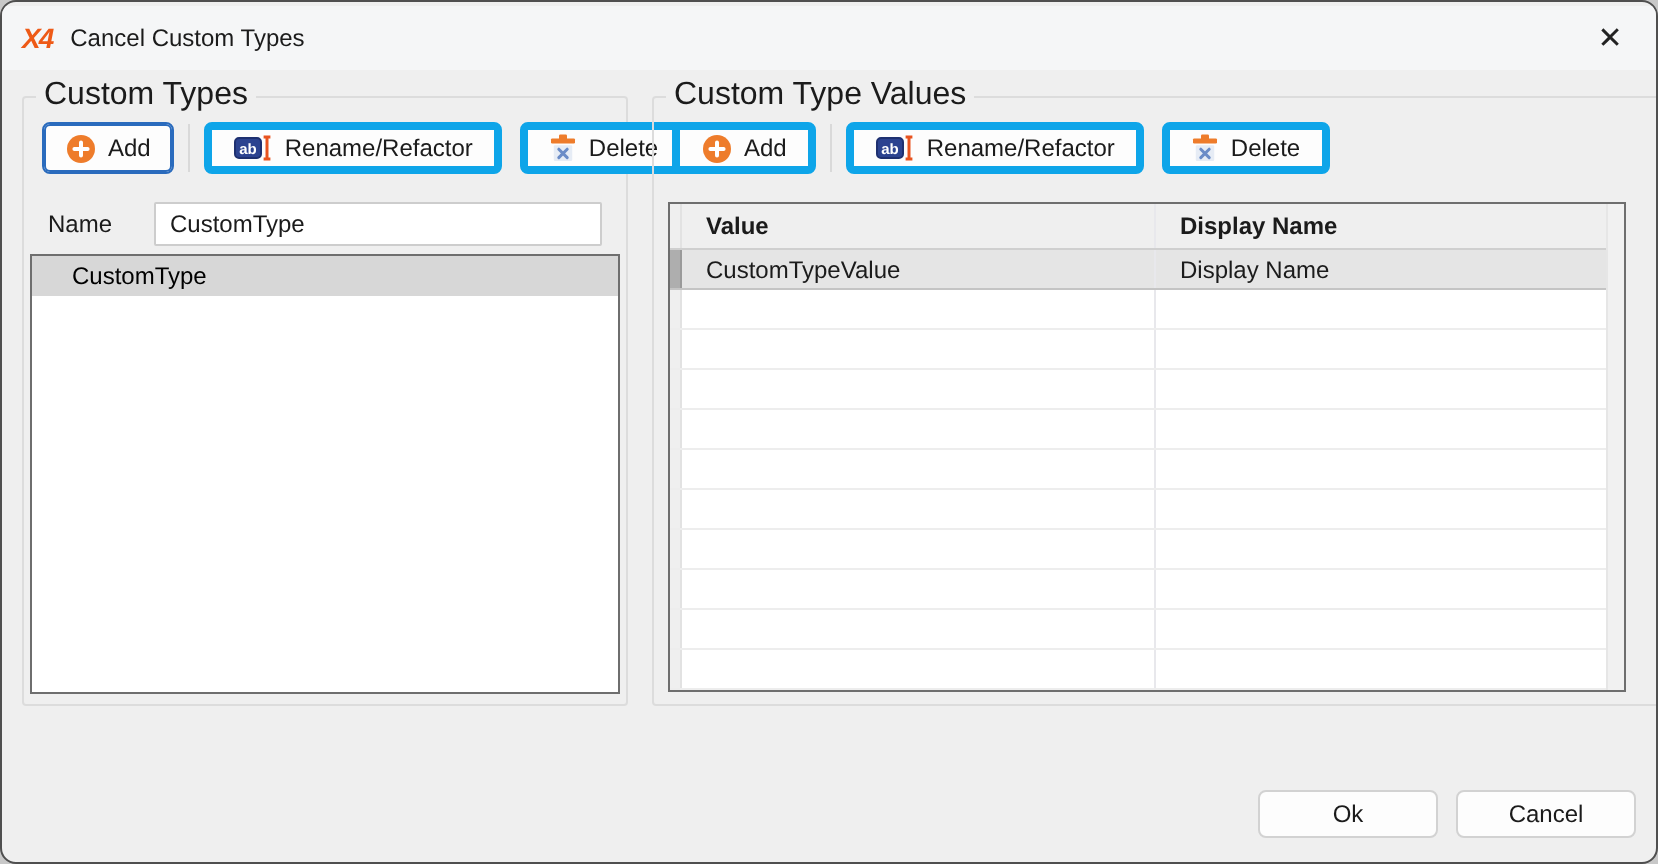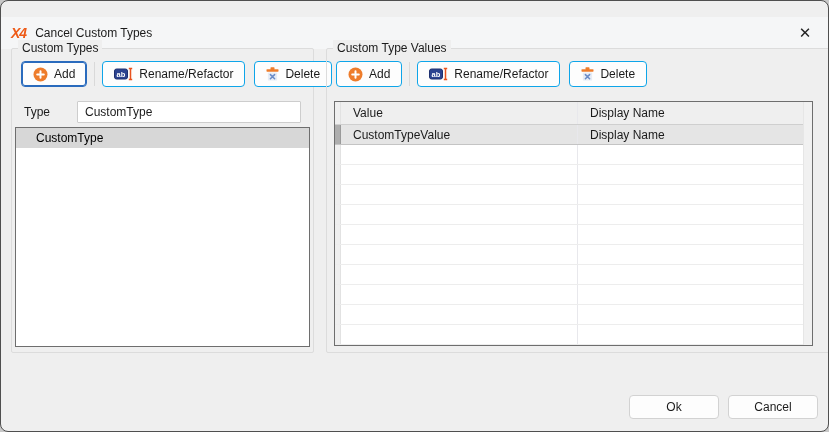--- a/index.html
+++ b/index.html
@@ -2,48 +2,48 @@
 <html><head>
 <meta charset="utf-8">
 <style>
   html,body{margin:0;padding:0;background:#c8c8c8;font-family:"Liberation Sans",sans-serif;}
   .dialog{
     position:relative;width:829px;height:432px;box-sizing:border-box;
     background:#efefef;border:1px solid #4f4f4f;border-radius:8px;overflow:hidden;
     font-size:12px;color:#1b1b1b;
   }
   
-  .titlebar{position:absolute;left:0;top:16px;right:0;height:32px;background:#f5f6f7;display:flex;align-items:center;padding:0 10px;box-sizing:border-box;}
+  .titlebar{position:absolute;left:0;top:2px;right:0;height:32px;background:#f5f6f7;display:flex;align-items:center;padding:0 10px;box-sizing:border-box;}
   .app-logo{font-weight:bold;font-style:italic;color:#ee5a17;font-size:14px;letter-spacing:-1px;margin-right:9px;}
   .title-text{font-size:12px;color:#1b1b1b;}
   .close-btn{position:absolute;right:8px;top:2px;width:30px;height:28px;display:flex;align-items:center;justify-content:center;font-size:15px;color:#222;cursor:default;}
   
   .groupbox{position:absolute;border:1px solid #dcdcdc;border-radius:2px;box-sizing:border-box;}
   .group-left{left:10px;top:47px;width:303px;height:305px;}
   .group-right{left:325px;top:47px;width:554px;height:305px;}
-  .group-label{position:absolute;top:-9px;left:6px;background:#efefef;padding:0 4px;font-size:12px;color:#1b1b1b;line-height:16px;}
+  .group-label{position:absolute;top:-9px;left:6px;background:#efefef;padding:0 4px;font-size:16px;color:#1b1b1b;line-height:16px;}
   
   .toolbar{position:absolute;left:9px;top:12px;display:flex;align-items:center;border-radius:11px;}
-  .tb-btn{display:inline-flex;align-items:center;gap:6px;height:26px;padding:0 11px;background:#fdfdfd;border:1px solid #0ea5e9;border-radius:4px;font-size:12px;color:#1b1b1b;box-sizing:border-box;cursor:default;}
+  .tb-btn{display:inline-flex;align-items:center;gap:6px;height:26px;padding:0 11px;background:#fdfdfd;border:4px solid #0ea5e9;border-radius:4px;font-size:12px;color:#1b1b1b;box-sizing:border-box;cursor:default;}
   .tb-btn.focused{border:1px solid #2a6bbd;box-shadow:0 0 0 1px #2a6bbd inset;}
   .tb-sep{width:1px;height:24px;background:#d9d9d9;margin:0 7px;}
   .tb-gap{width:9px;}
   .icon{display:inline-flex;align-items:center;}
   
   .name-row{position:absolute;left:12px;top:52px;right:12px;display:flex;align-items:center;}
   .name-label{width:53px;font-size:12px;}
   .name-input{flex:1;height:22px;border:1px solid #cdcdcd;border-radius:1px;background:#fff;font-family:"Liberation Sans",sans-serif;font-size:12px;padding:0 7px;color:#1b1b1b;box-sizing:border-box;outline:none;}
   
   .listbox{position:absolute;left:3px;right:3px;top:78px;height:218px;background:#fff;border:1px solid #6e6e6e;overflow:hidden;}
   .list-item{height:20px;line-height:20px;padding-left:20px;font-size:12px;color:#000;}
   .list-item.selected{background:#d7d7d7;}
   
   .datatable{position:absolute;left:7px;top:52px;width:479px;height:245px;background:#fff;border:1px solid #6e6e6e;box-sizing:border-box;overflow:hidden;}
   .dt-scrolltrack{position:absolute;top:0;right:0;width:8px;height:100%;background:#f1f1f1;border-left:1px solid #e6e6e6;}
-  .dt-header{display:flex;height:22px;background:#efefef;border-bottom:1px solid #cfcfcf;align-items:flex-end;}
+  .dt-header{display:flex;height:22px;background:#efefef;border-bottom:1px solid #cfcfcf;align-items:flex-end;font-weight:bold;}
   .dt-row{display:flex;height:19px;align-items:center;border-bottom:1px solid #ededed;}
   .dt-row.selected{background:#e5e5e5;border-bottom:1px solid #c4c4c4;}
   .rowhdr{width:5px;align-self:stretch;background:#efefef;border-right:1px solid #e2e2e2;}
   .dt-row.selected .rowhdr{background:#aeaeae;border-right:1px solid #9a9a9a;}
   .dt-header .rowhdr{background:#efefef;}
   .cell{box-sizing:border-box;padding-left:12px;font-size:12px;white-space:nowrap;overflow:hidden;}
   .c1{width:237px;border-right:1px solid #e8e8ec;align-self:stretch;display:flex;align-items:center;}
   .c2{flex:1;align-self:stretch;display:flex;align-items:center;}
   .dt-header .cell{color:#1b1b1b;}
   
@@ -94,21 +94,21 @@
               <rect x="0.5" y="2.2" width="12" height="2.5" rx="0.6" fill="#ee7c2b"></rect>
               <rect x="1.9" y="5.6" width="9.2" height="7.9" rx="0.6" fill="#e6ecf5"></rect>
               <path d="M4.4 7.6l4.2 4.2M8.6 7.6l-4.2 4.2" stroke="#6b8cc7" stroke-width="1.5" stroke-linecap="round"></path>
             </svg>
         </span>
         <span>Delete</span>
       </button>
     </div>
 
     <div class="name-row">
-      <span class="name-label">Type</span>
+      <span class="name-label">Name</span>
       <input class="name-input" type="text" value="CustomType" style="">
     </div>
 
     <div class="listbox">
         <div class="list-item selected">CustomType</div>
       </div>
   </div>
 
   <div class="groupbox group-right">
     <span class="group-label">Custom Type Values</span>

